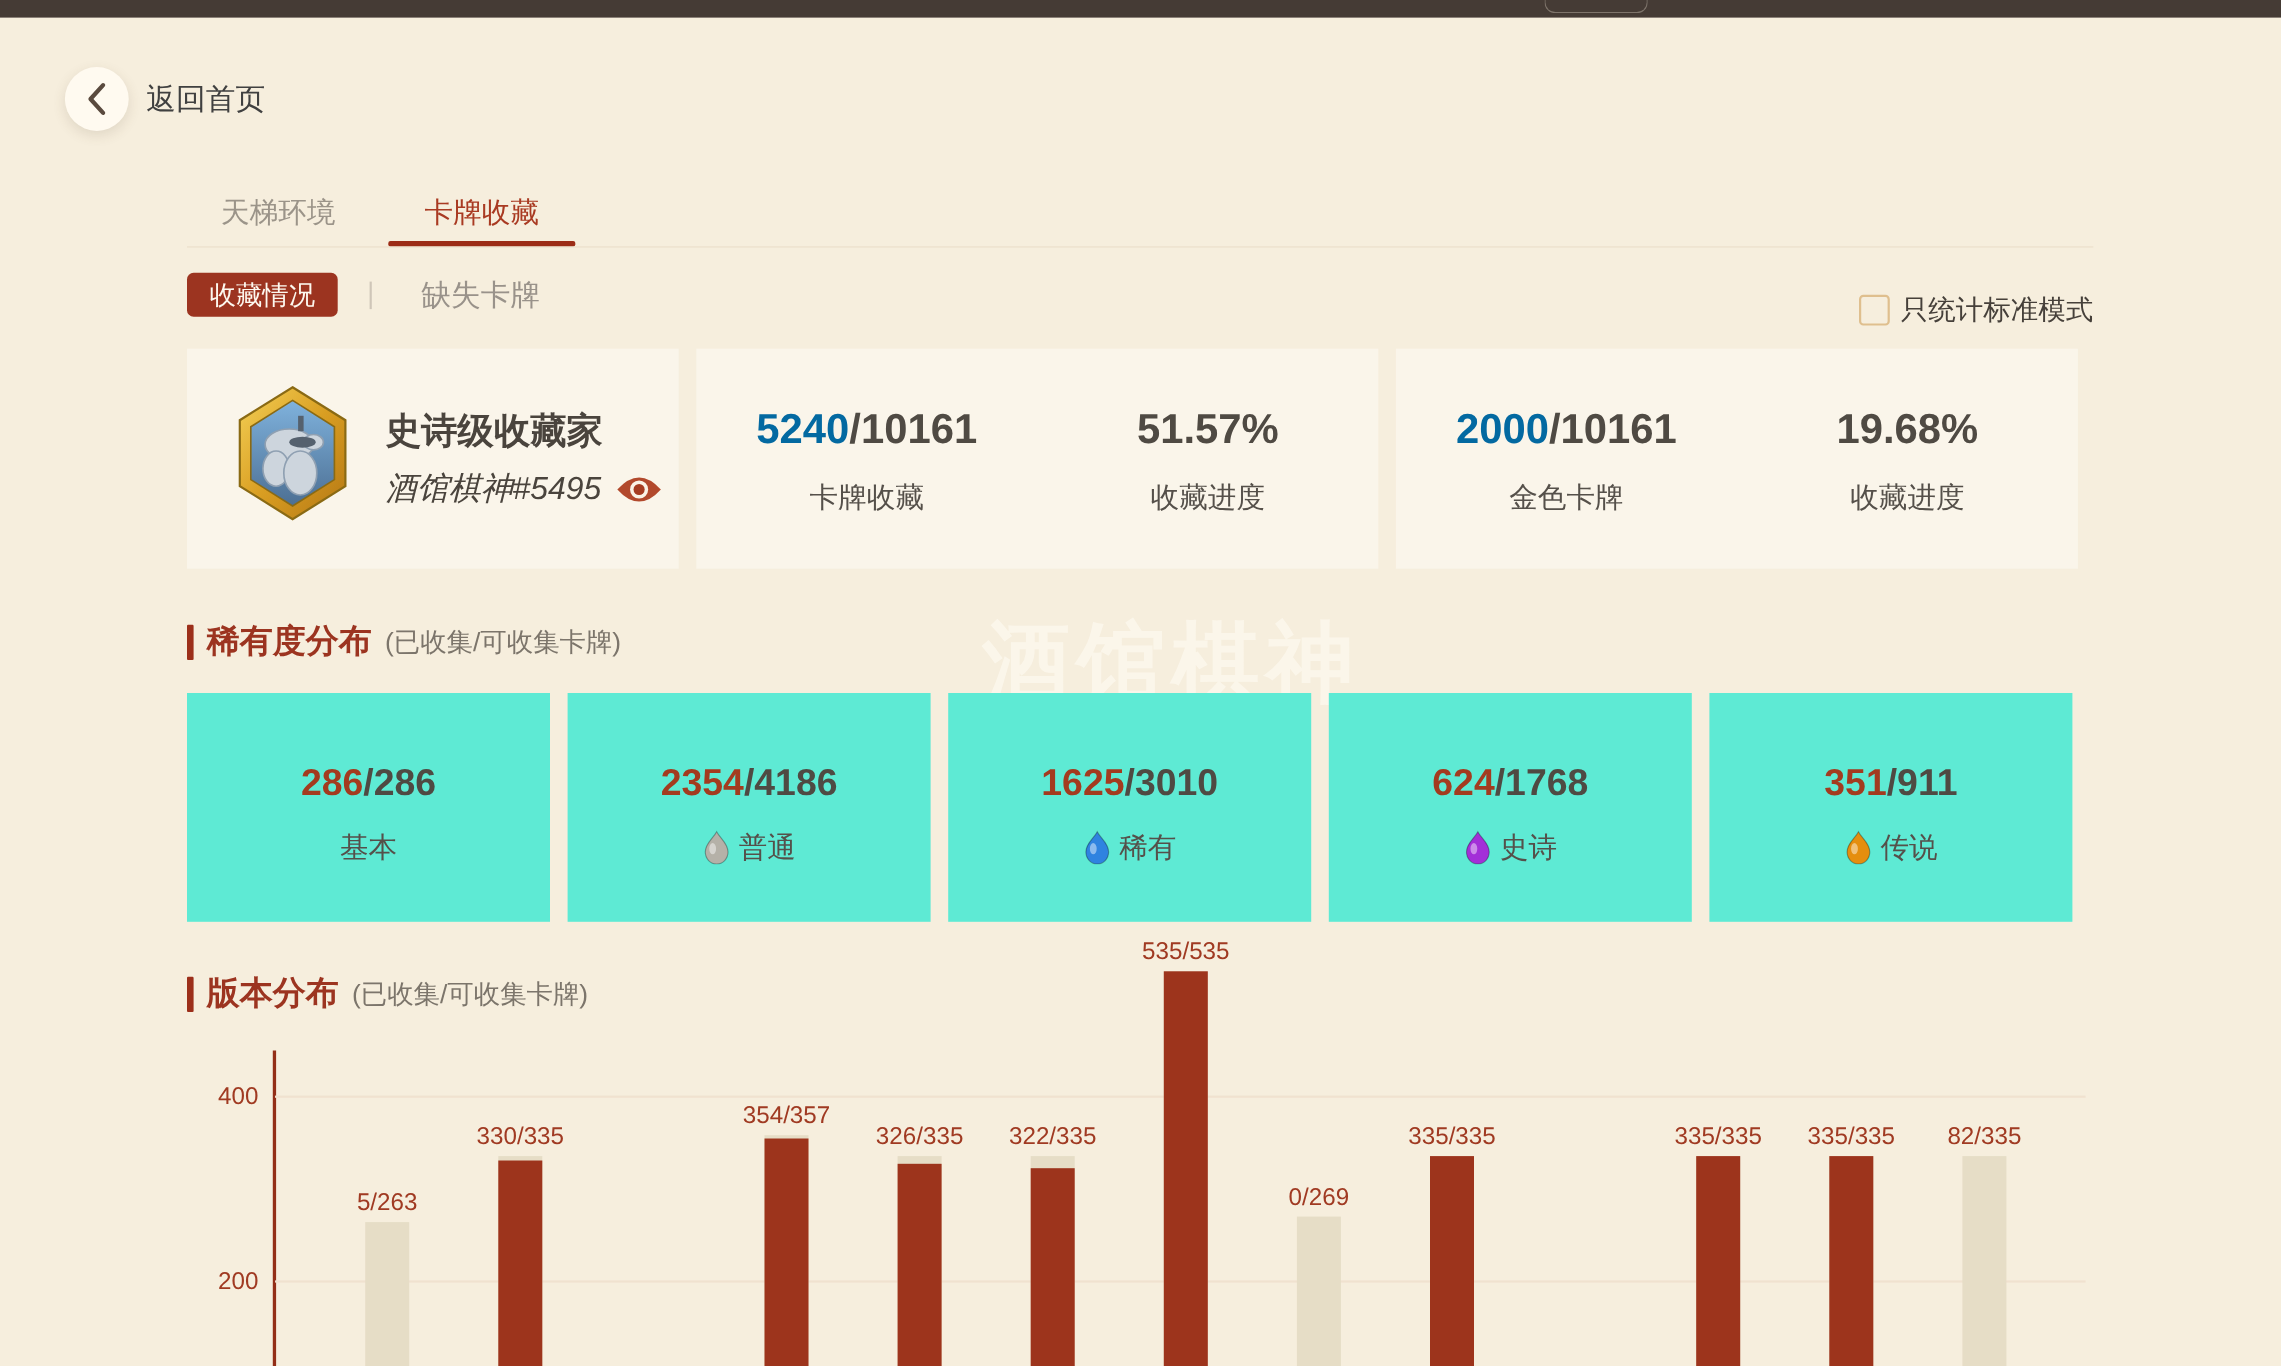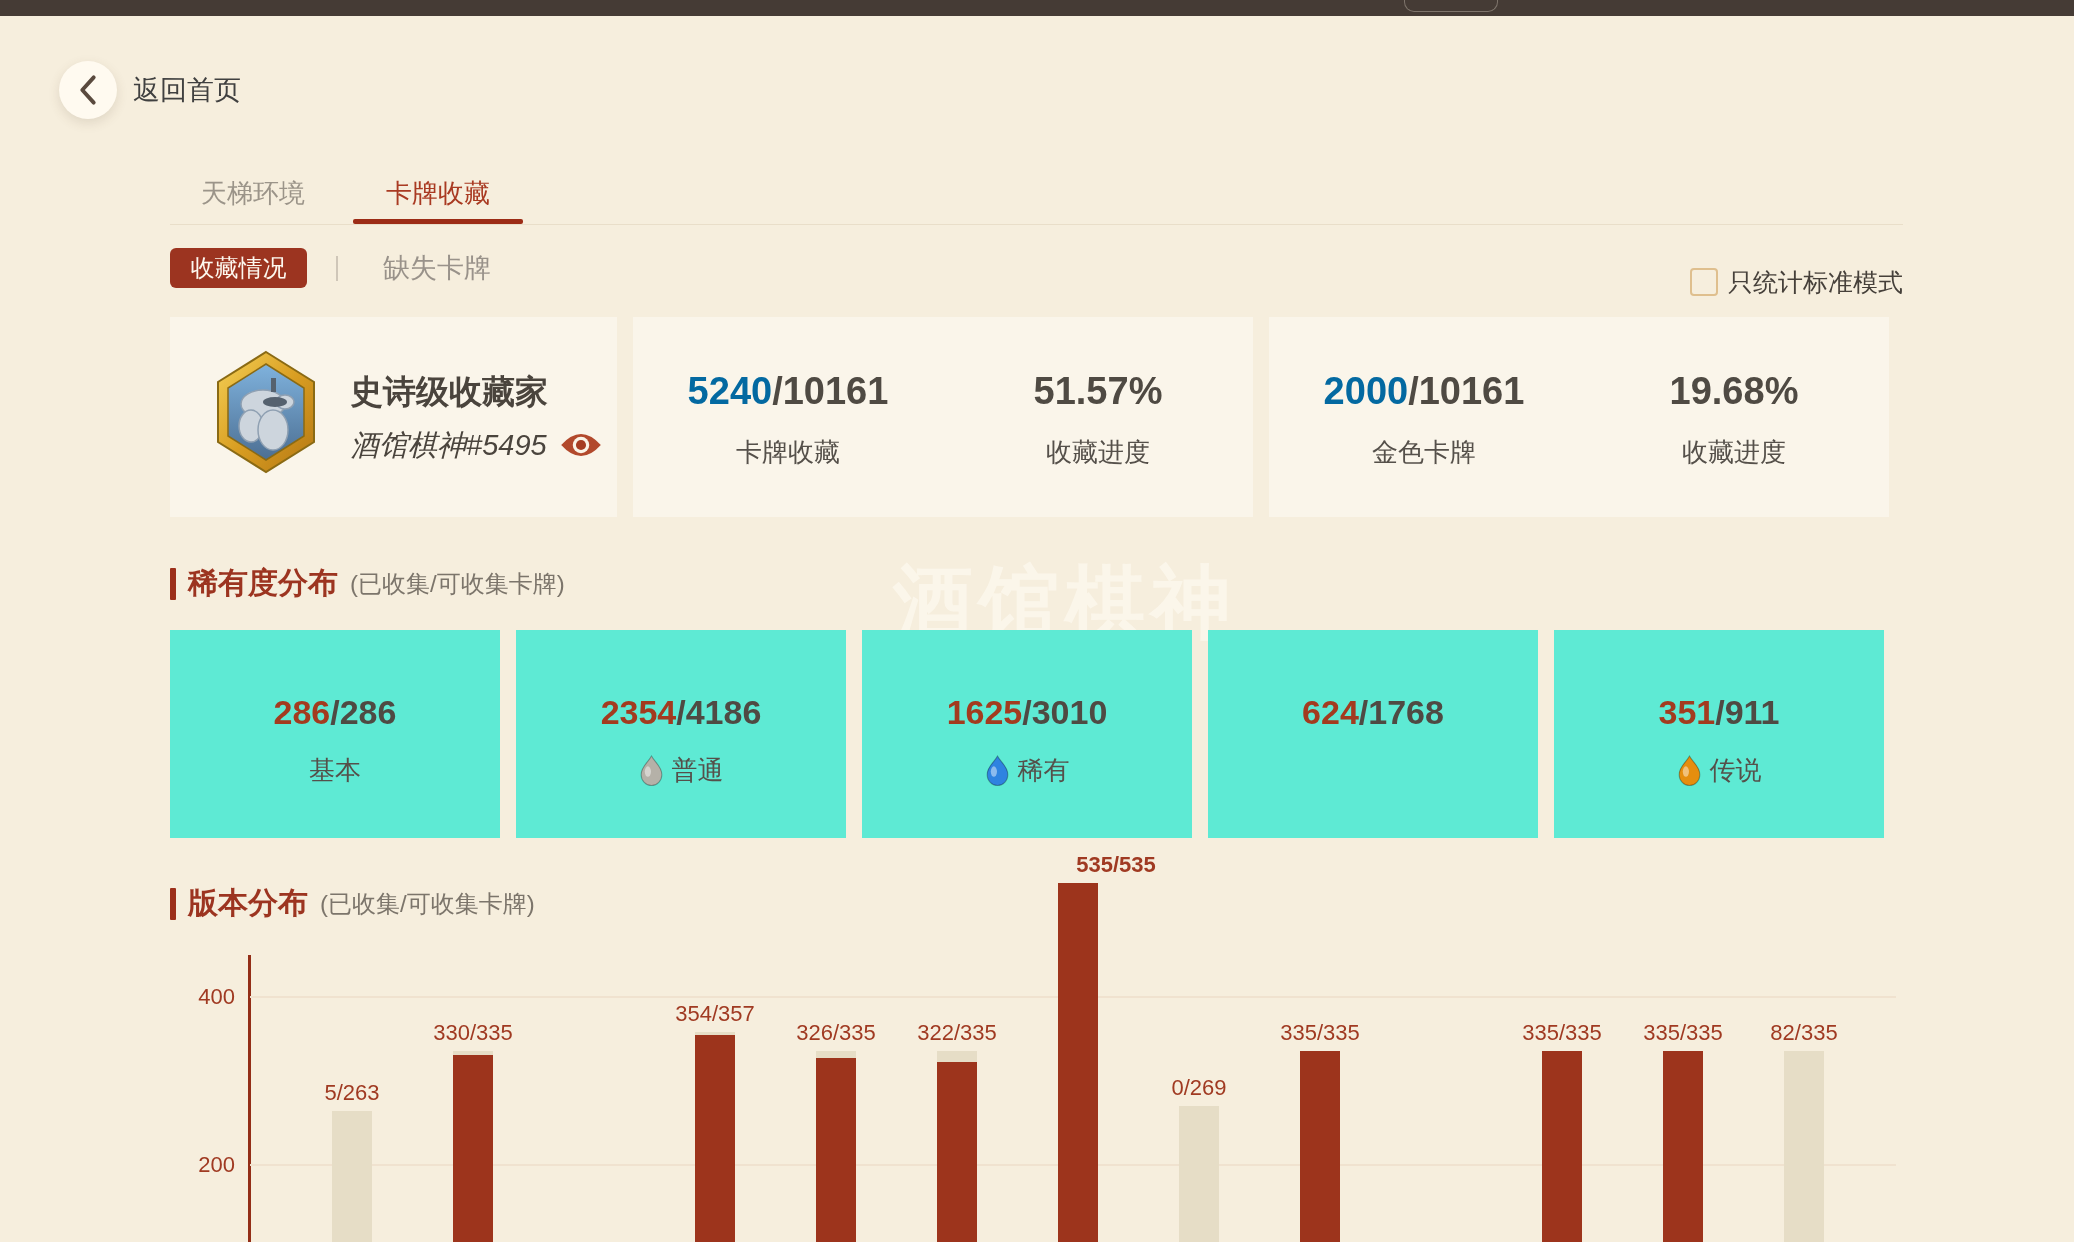--- a/index.html
+++ b/index.html
@@ -190,20 +190,27 @@
       <svg class="gem" viewBox="0 0 24 30">
         <path d="M12 1 C15 7 22 11 22 19 A10 10.5 0 1 1 2 19 C2 11 9 7 12 1 Z" stroke="rgba(0,0,0,0.3)" stroke-width="1" fill="#2f83e0"></path>
         <ellipse cx="8.5" cy="16" rx="3" ry="5" fill="rgba(255,255,255,0.45)"></ellipse>
       </svg>
       <span>稀有</span>
     </div>
   </div>
 
   <div class="rcard" style="left:1208px">
     <div class="rnum"><span class="red">624</span><span>/1768</span></div>
+    <div class="rlabel">
+      <svg class="gem" viewBox="0 0 24 30">
+        <path d="M12 1 C15 7 22 11 22 19 A10 10.5 0 1 1 2 19 C2 11 9 7 12 1 Z" stroke="rgba(0,0,0,0.3)" stroke-width="1" fill="#a32fd8"></path>
+        <ellipse cx="8.5" cy="16" rx="3" ry="5" fill="rgba(255,255,255,0.45)"></ellipse>
+      </svg>
+      <span>史诗</span>
+    </div>
   </div>
 
   <div class="rcard" style="left:1554px">
     <div class="rnum"><span class="red">351</span><span>/911</span></div>
     <div class="rlabel">
       <svg class="gem" viewBox="0 0 24 30">
         <path d="M12 1 C15 7 22 11 22 19 A10 10.5 0 1 1 2 19 C2 11 9 7 12 1 Z" stroke="rgba(0,0,0,0.3)" stroke-width="1" fill="#e58e0e"></path>
         <ellipse cx="8.5" cy="16" rx="3" ry="5" fill="rgba(255,255,255,0.45)"></ellipse>
       </svg>
       <span>传说</span>
@@ -232,21 +239,21 @@
         <div class="vbar collected" style="left: 695px; top: 194.64px; height: 207.36px;"></div>
         <div class="bar-label" style="left: 715px; top: 160.12px;">354/357</div>
         <div class="vbar total" style="left: 816px; top: 210.6px; height: 191.4px;"></div>
         <div class="vbar collected" style="left: 816px; top: 218.16px; height: 183.84px;"></div>
         <div class="bar-label" style="left: 836px; top: 178.6px;">326/335</div>
         <div class="vbar total" style="left: 937px; top: 210.6px; height: 191.4px;"></div>
         <div class="vbar collected" style="left: 937px; top: 221.52px; height: 180.48px;"></div>
         <div class="bar-label" style="left: 957px; top: 178.6px;">322/335</div>
         <div class="vbar total" style="left: 1058px; top: 42.6px; height: 359.4px;"></div>
         <div class="vbar collected" style="left: 1058px; top: 42.6px; height: 359.4px;"></div>
-        <div class="bar-label" style="left: 1116px; top: 10.6px; font-weight: bold;">535/535</div>
+        <div class="bar-label" style="left: 1078px; top: 10.6px;">535/535</div>
         <div class="vbar total" style="left: 1179px; top: 266.04px; height: 135.96px;"></div>
         <div class="bar-label" style="left: 1199px; top: 234.04px;">0/269</div>
         <div class="vbar total" style="left: 1300px; top: 210.6px; height: 191.4px;"></div>
         <div class="vbar collected" style="left: 1300px; top: 210.6px; height: 191.4px;"></div>
         <div class="bar-label" style="left: 1320px; top: 178.6px;">335/335</div>
         <div class="vbar total" style="left: 1542px; top: 210.6px; height: 191.4px;"></div>
         <div class="vbar collected" style="left: 1542px; top: 210.6px; height: 191.4px;"></div>
         <div class="bar-label" style="left: 1562px; top: 178.6px;">335/335</div>
         <div class="vbar total" style="left: 1663px; top: 210.6px; height: 191.4px;"></div>
         <div class="vbar collected" style="left: 1663px; top: 210.6px; height: 191.4px;"></div>

